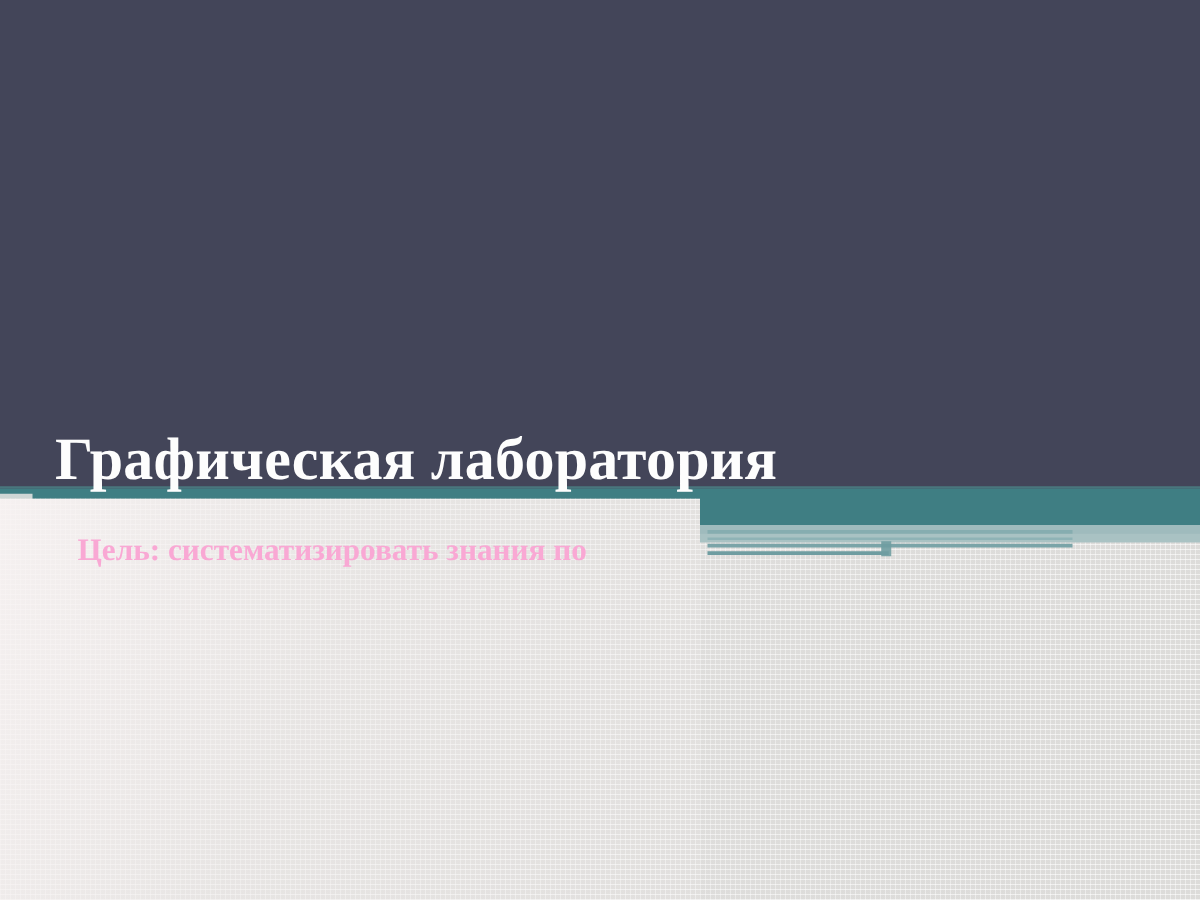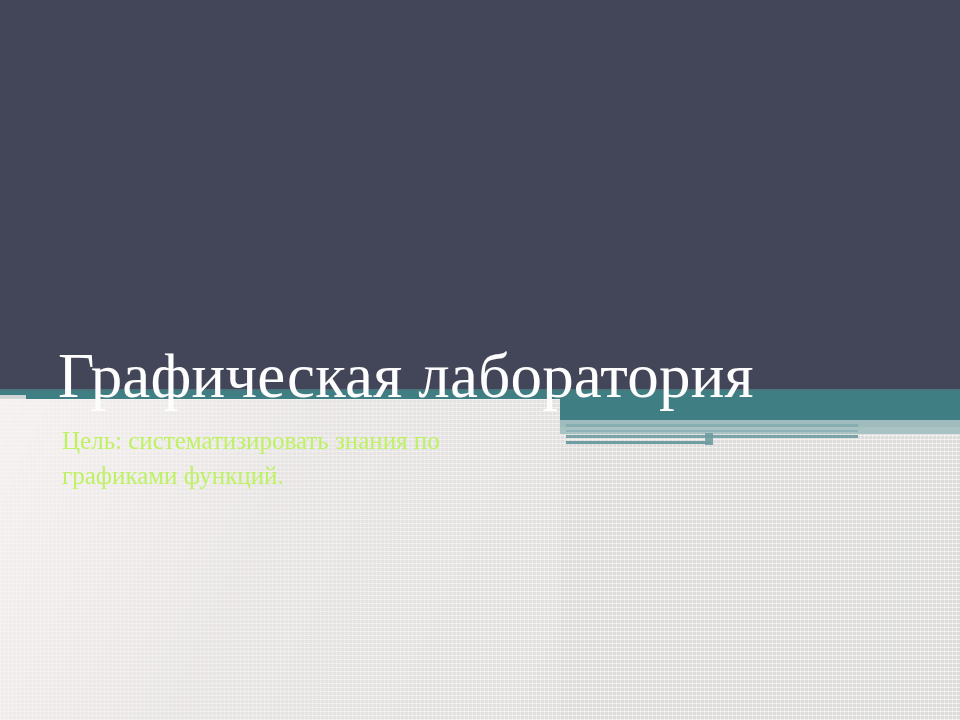--- a/index.html
+++ b/index.html
@@ -159,45 +159,45 @@
     top: 9px;
     width: 8px;
     height: 12px;
     background: #6f9da1;
     opacity: 0.9;
   }
 
   
   .title {
     position: absolute;
-    left: 58px;
+    left: 44px;
     top: 342px;
     width: 820px;
     margin: 0;
     font-family: "Liberation Serif", "DejaVu Serif", serif;
-    font-weight: 400;
-    font-size: 63px;
+    font-weight: 700;
+    font-size: 48px;
     line-height: 1.08;
     letter-spacing: 0.2px;
     color: #fdfdfd;
     white-space: nowrap;
   }
 
   
   .body-text {
     position: absolute;
     left: 62px;
     top: 423px;
     width: 470px;
     margin: 0;
     font-family: "Liberation Serif", "DejaVu Serif", serif;
-    font-weight: 400;
+    font-weight: 700;
     font-size: 25px;
     line-height: 35px;
-    color: #bef264;
+    color: #f9a8d4;
   }
   .body-text .ln { display: block; white-space: nowrap; }
 </style>
 </head>
 <body>
 
 <div class="slide">
 
   <div class="dark-field"></div>
 
@@ -219,16 +219,15 @@
     <div class="rule r2"></div>
     <div class="rule r3"></div>
     <div class="rule r4"></div>
     <div class="rule-cap"></div>
   </div>
 
   <h1 class="title">Графическая лаборатория</h1>
 
   <div class="body-text">
     <span class="ln">Цель: систематизировать знания по</span>
-    <span class="ln">графиками функций.</span>
   </div>
 
 </div>
 
 </body></html>

